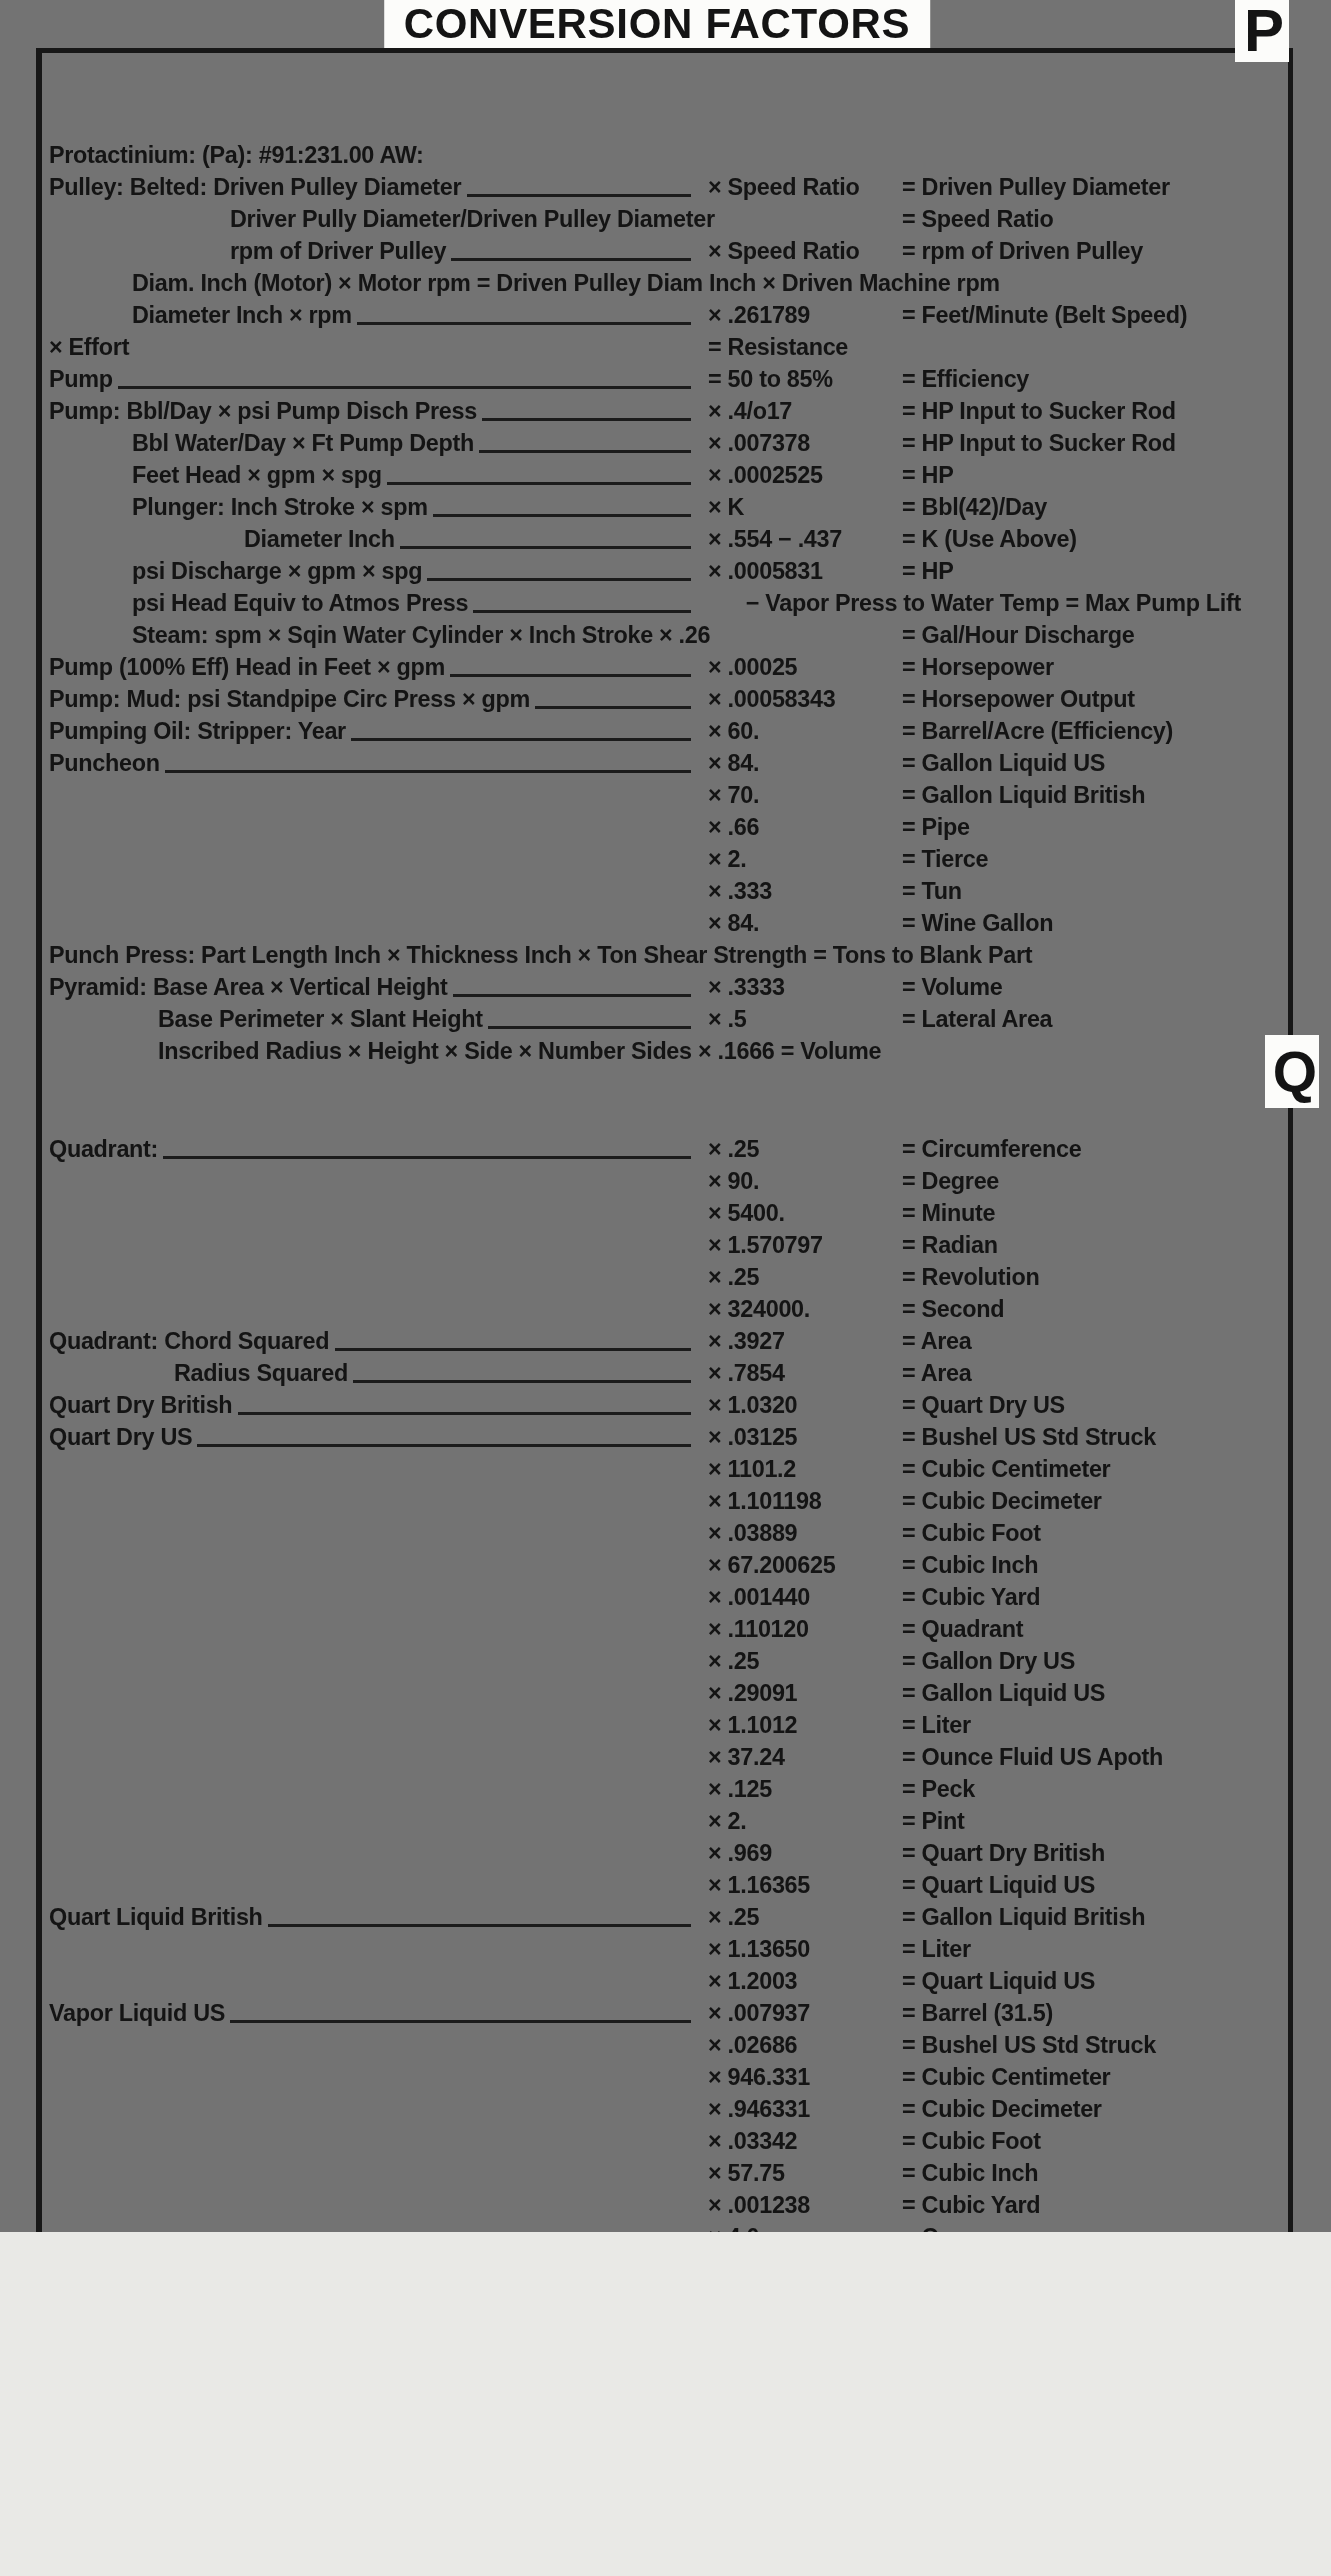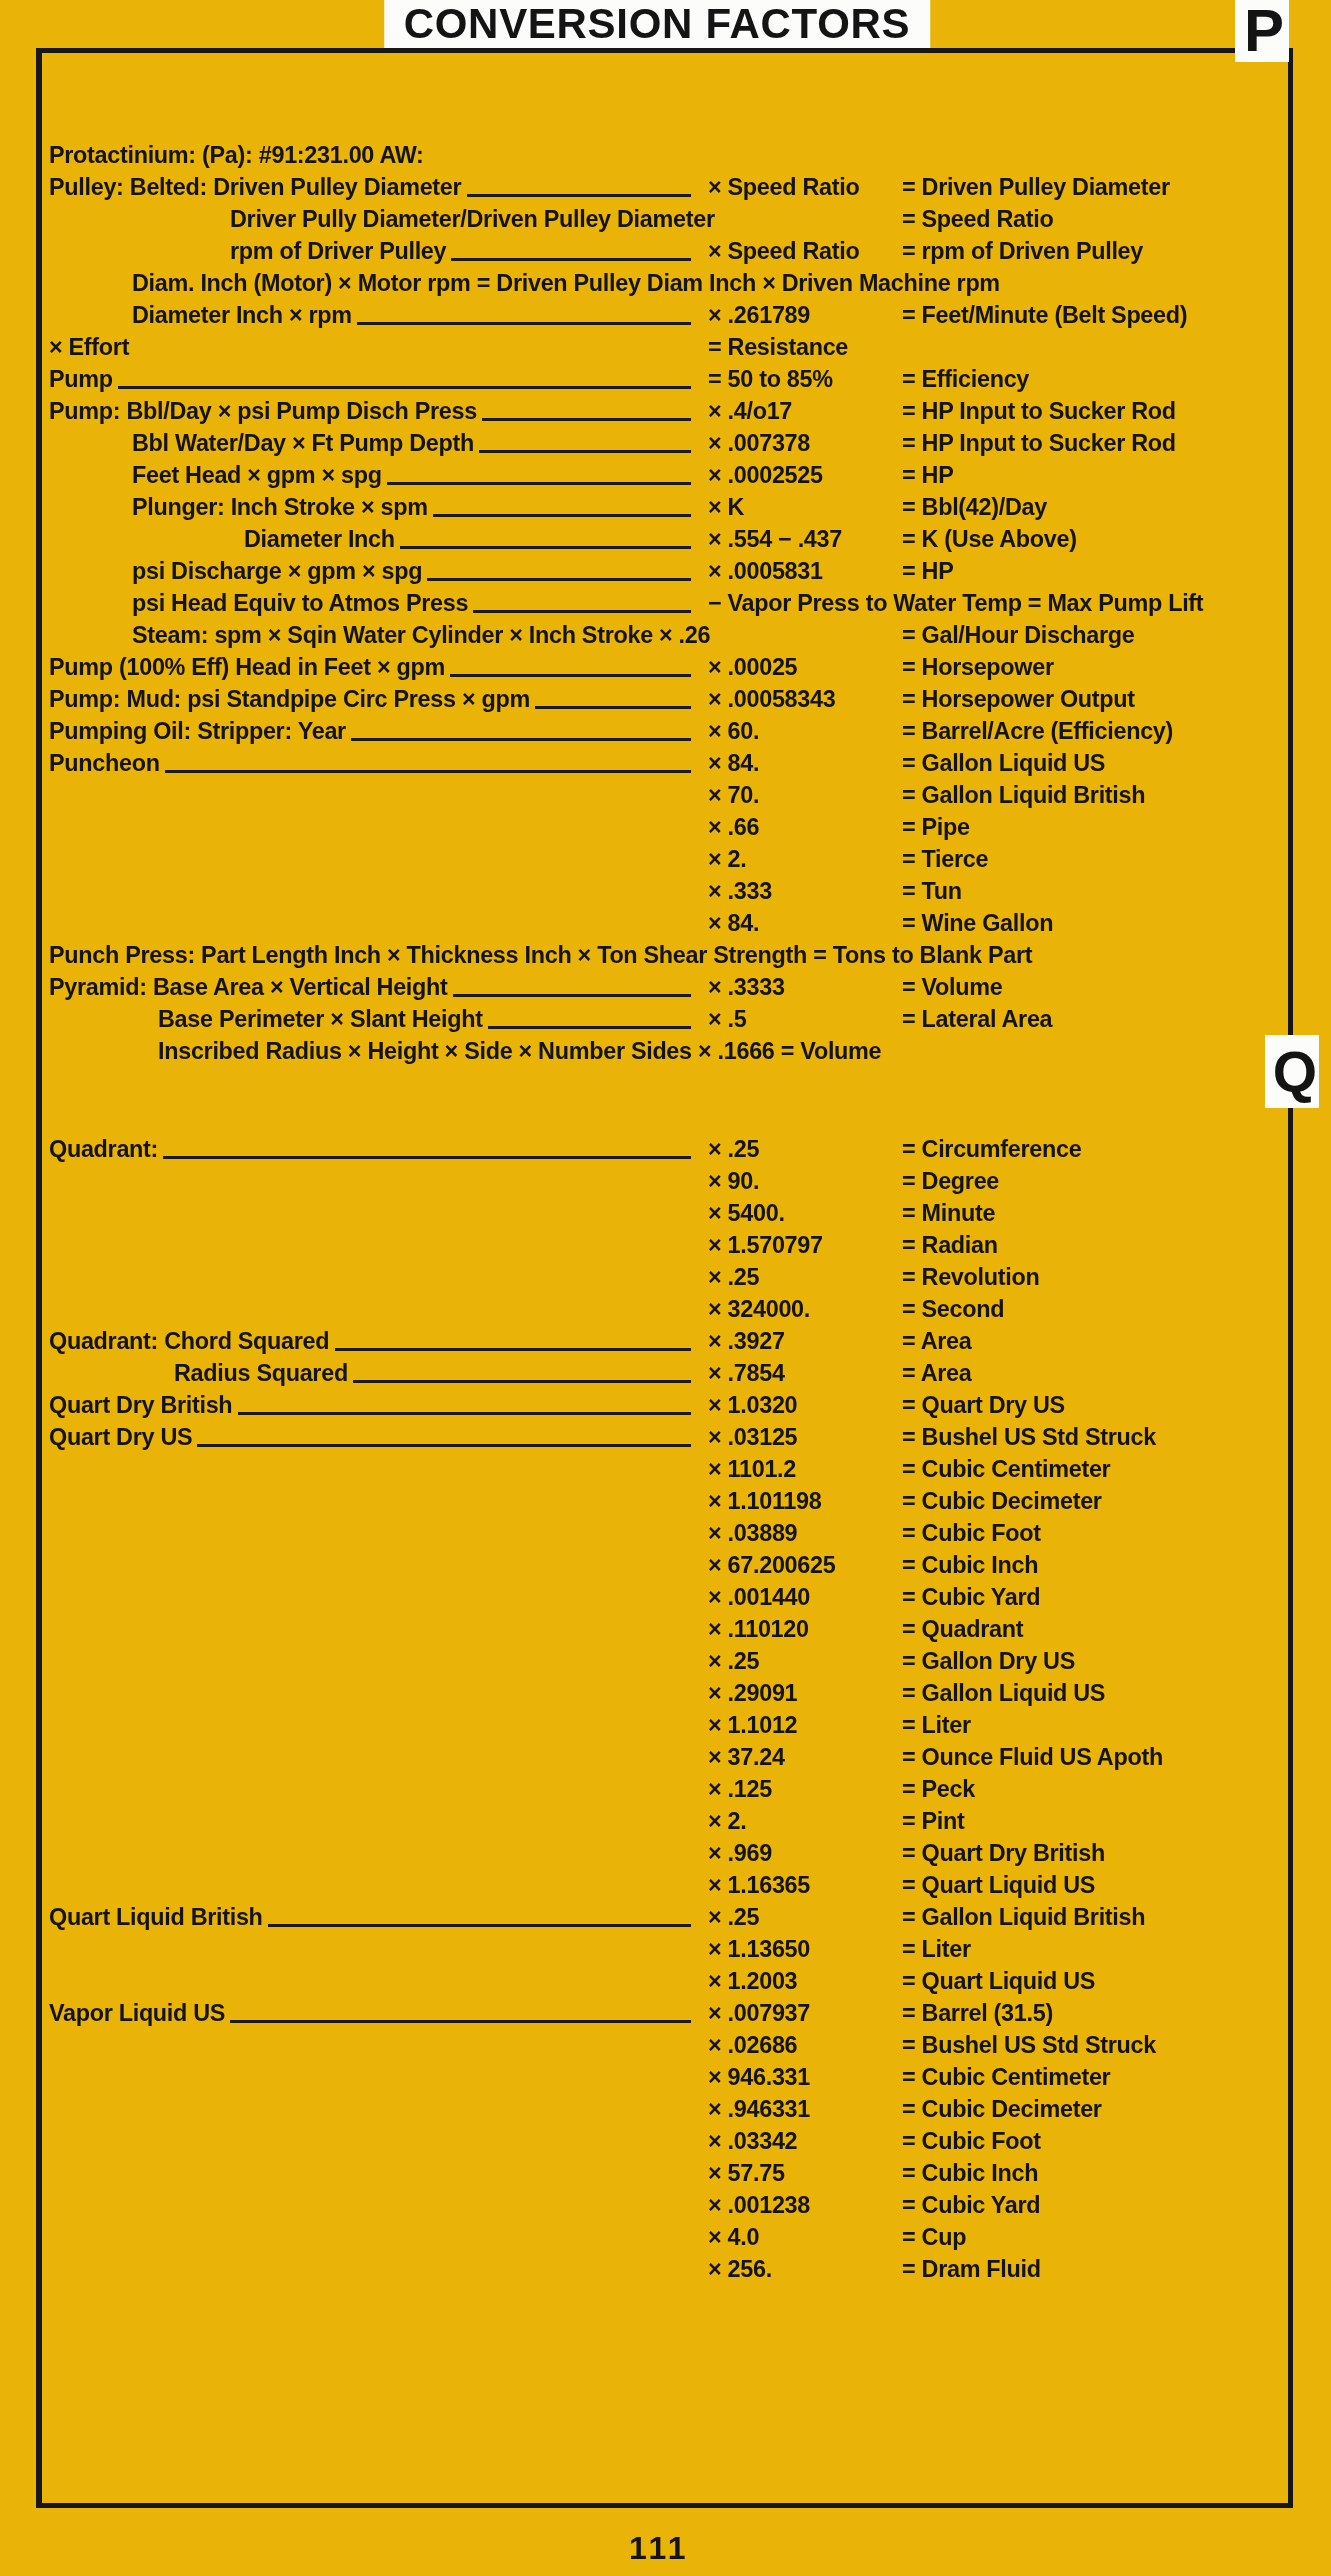--- a/index.html
+++ b/index.html
@@ -1,21 +1,21 @@
 <!DOCTYPE html>
 <html style="font-size:10.4px"><head>
 <meta charset="utf-8">
 <style>
   html,body{margin:0;padding:0;}
   body{
     width:1332px;height:2576px;background:#e9e9e6;
     font-family:"Liberation Sans",sans-serif;
   }
   .page{
-    position:relative;width:1332px;height:2576px;background:#eab308;
+    position:relative;width:1332px;height:2232px;background:#737373;
     color:#141414;font-weight:bold;font-size:23.4px;letter-spacing:-0.3px;
     overflow:hidden;
   }
   
   .box{
     position:absolute;left:36px;top:48px;width:1246px;height:2450px;
     border:5.2px solid #171717;border-left-width:6.5px;border-bottom-width:5.9px;
     z-index:1;background:transparent;
   }
   .title{
@@ -32,21 +32,21 @@
     background:#fcfcfa;padding:6.5px 2.6px 6.5px 7.8px;z-index:4;
   }
   .content{position:absolute;left:49px;top:139px;width:1192px;z-index:2;}
   .row{display:grid;grid-template-columns:659px 194px 1fr;min-height:32px;}
   .row.gap{margin-top:66px;}
   .full{grid-column:1/-1;line-height:32px;white-space:pre;}
   .lcell{display:flex;align-items:flex-end;min-width:0;}
   .lbl{line-height:32px;white-space:pre;}
   .fillline{flex:1;border-bottom:3.3px solid #1b1b1b;margin:0 17px 5.9px 5.2px;min-width:19.5px;}
   .fcell,.rcell{line-height:32px;white-space:pre;}
-  .fcell.wide{grid-column:2/-1;}
+  .fcell.wide{grid-column:2/-1;text-align:right;}
   .ind0{padding-left:0;}
   .ind1{padding-left:83px;}
   .ind2{padding-left:181px;}
   .ind3{padding-left:195px;}
   .ind4{padding-left:109px;}
   .ind5{padding-left:125px;}
   .pagenum{
     position:absolute;left:659px;top:2530px;transform:translateX(-50%);
     font-size:32px;letter-spacing:3.3px;z-index:2;
   }

